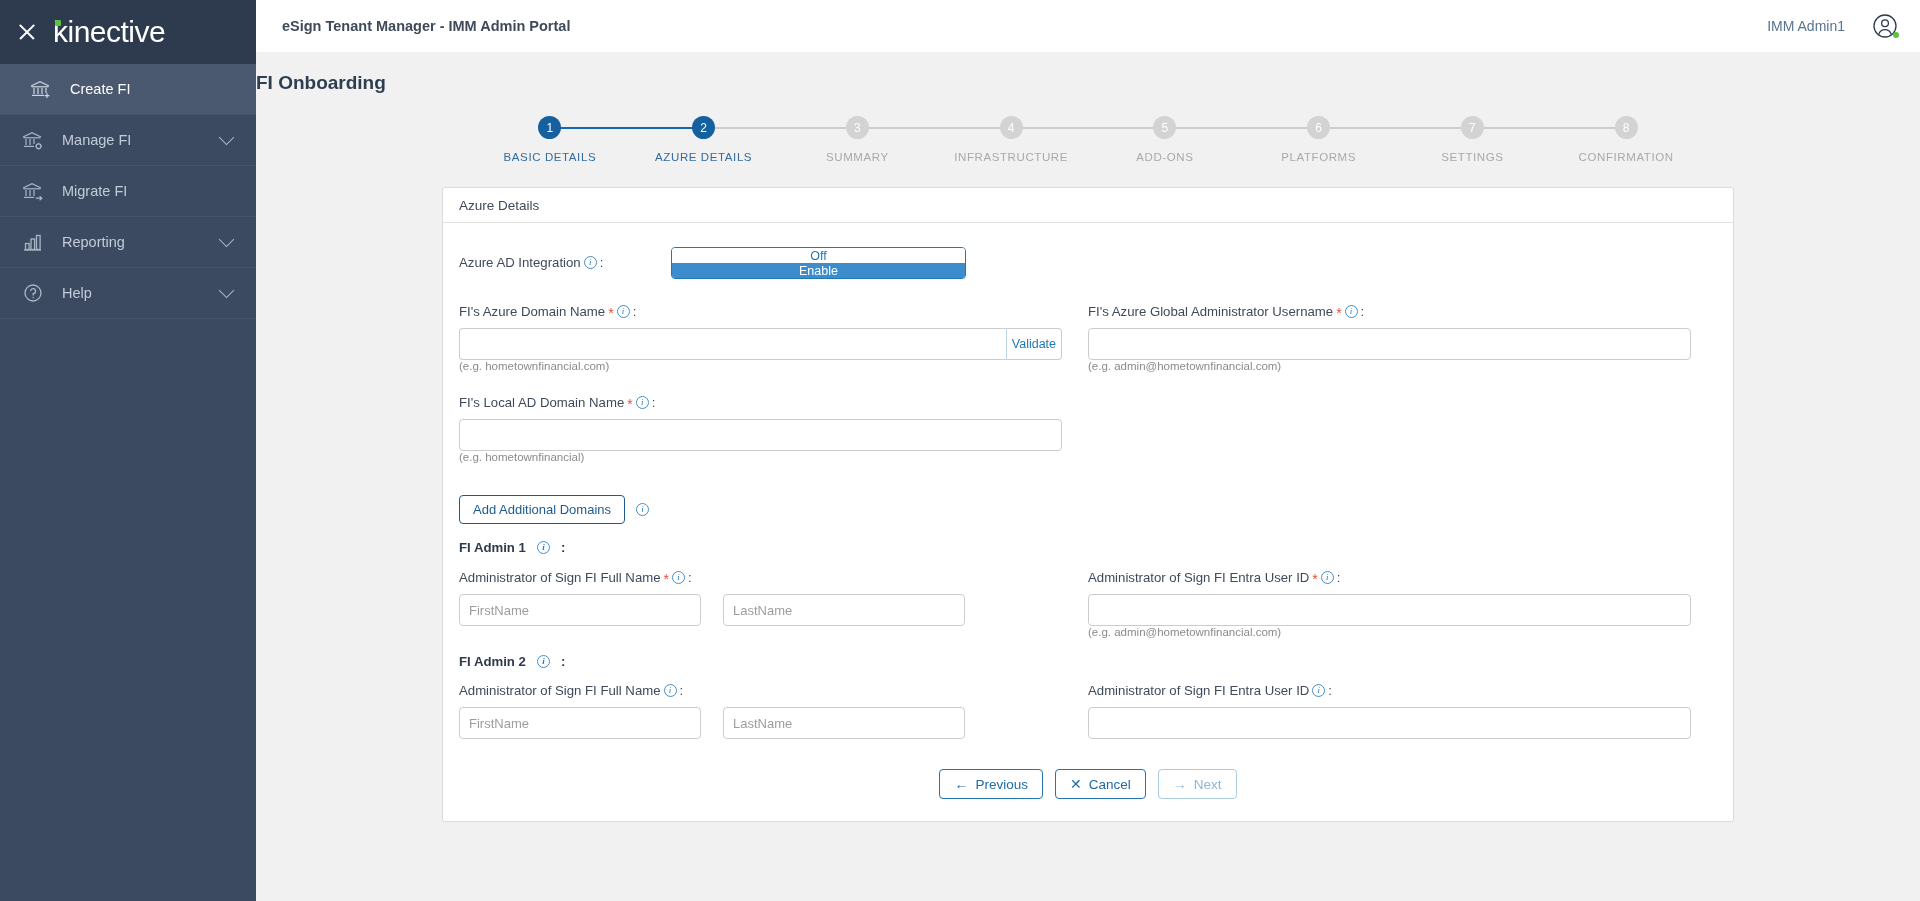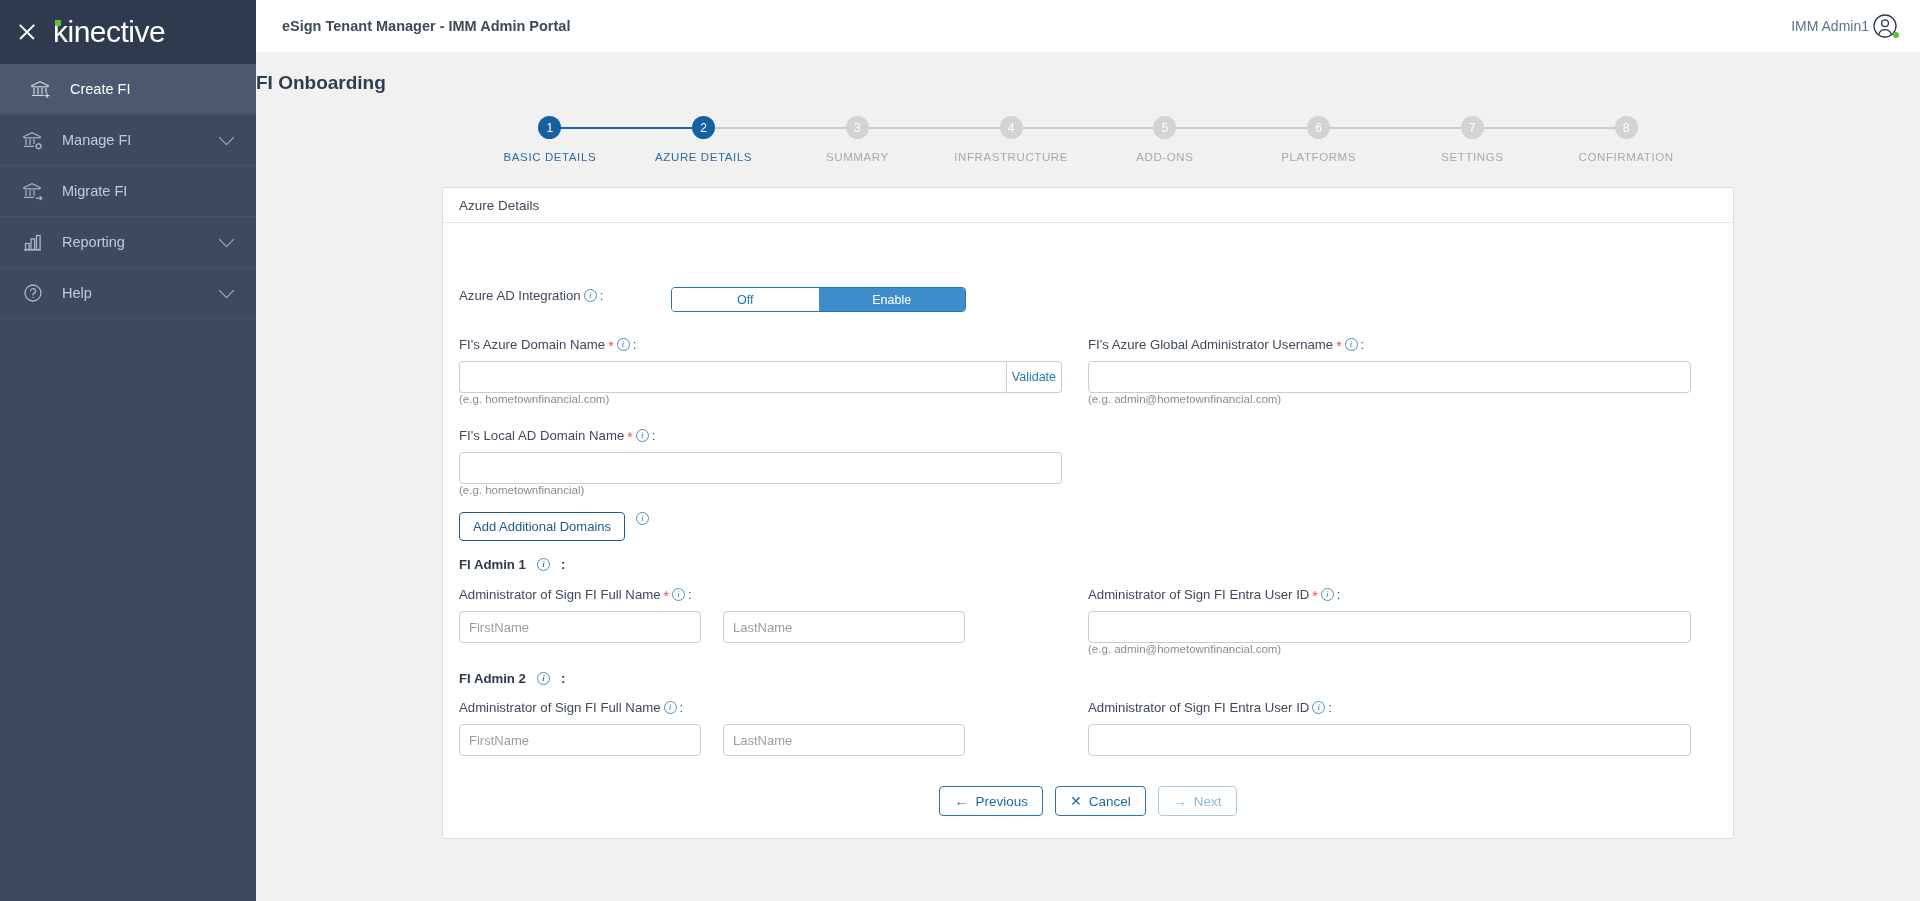--- a/index.html
+++ b/index.html
@@ -71,21 +71,21 @@
   
   .main { flex: 1; height: 901px; display: flex; flex-direction: column; background: #f1f1f1; }
   .topbar {
     height: 52px; min-height: 52px; background: #ffffff;
     display: flex; align-items: center; justify-content: space-between;
     padding: 0 22px 0 26px;
   }
   .topbar-title {
     font-size: 14.5px; font-weight: bold; color: #3f4a5a;
   }
-  .topbar-right { display: flex; align-items: center; gap: 3px; cursor: pointer; }
+  .topbar-right { display: flex; align-items: center; gap: 27px; cursor: pointer; }
   .user-name { font-size: 14px; color: #5a7390; }
   .avatar { position: relative; width: 26px; height: 26px; }
   .avatar-dot {
     position: absolute; right: -1px; bottom: 1px;
     width: 6px; height: 6px; border-radius: 50%; background: #5cc23f;
   }
 
   .content { flex: 1; background: #f1f1f1; overflow: hidden; padding-top: 14px; }
   .page-title {
     text-align: left; font-size: 19px; font-weight: bold;
@@ -152,25 +152,25 @@
   .inp {
     width: 100%; height: 32px; border: 1px solid #cccccc;
     border-radius: 4px; padding: 0 9px; font-size: 13px;
     color: #333; background: #ffffff; outline: none;
     font-family: "Liberation Sans", sans-serif;
   }
   .inp::placeholder { color: #9d9d9d; }
   .hint { font-size: 11.5px; color: #8b8b8b; }
 
   
-  .toggle-row { display: flex; align-items: flex-end; margin-top: 40px; }
+  .toggle-row { display: flex; align-items: flex-end; }
   .toggle-label { width: 212px; }
   .toggle {
-    display: flex; width: 295px; height: 25px;
-    border: 1px solid #1f78b4; border-radius: 4px; overflow: hidden;
+    display: flex; width: 295px; height: 32px;
+    border: 1px solid #1f78b4; border-radius: 4px; overflow: hidden; flex-direction: column;
   }
   .toggle button {
     flex: 1; border: none; background: #ffffff; color: #1f78b4;
     font-size: 12.5px; cursor: pointer;
     font-family: "Liberation Sans", sans-serif;
   }
   .toggle button.on { background: #3d8dcc; color: #ffffff; }
 
   
   .inp-group { display: flex; width: 100%; }
@@ -427,21 +427,21 @@
                 <span class="req">*</span>
                 <span class="info-i">i</span>
                 <span class="colon">:</span>
               </div>
               <input class="inp" type="text" placeholder="" style="">
               <div class="hint">(e.g. hometownfinancial)</div>
             </div>
             <div class="col"></div>
           </div>
 
-          <div style="display:flex;gap:11px;margin-top:16px;">
+          <div style="display:flex;align-items:center;gap:11px;margin-top:32px;">
             <button class="add-btn">Add Additional Domains</button>
             <span class="info-i">i</span>
           </div>
 
           <div class="admin-head" style="margin-top:16px;">
             <span>FI Admin 1</span>
             <span class="info-i">i</span>
             <span>:</span>
           </div>
           <div class="row" style="margin-top:14px;">

